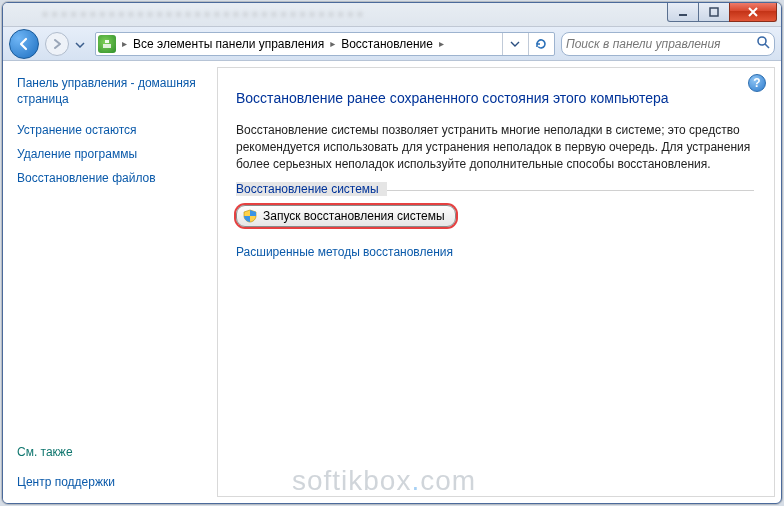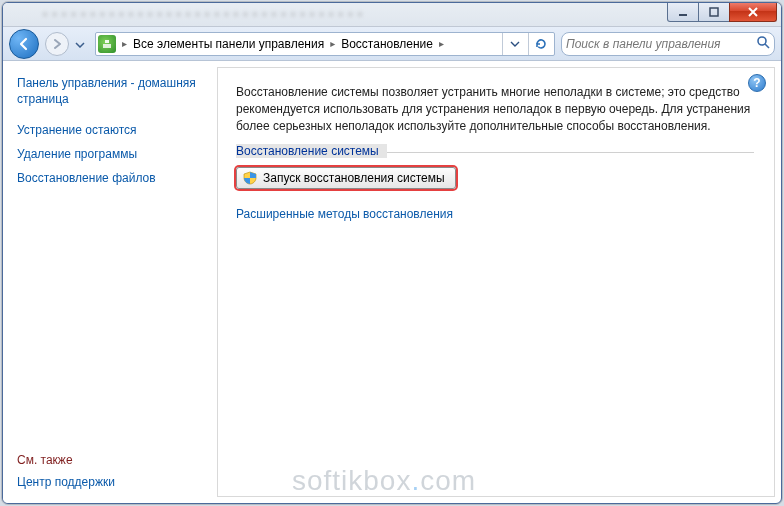--- a/index.html
+++ b/index.html
@@ -135,21 +135,21 @@
     background: #fff;
     padding: 14px 14px;
     position: relative;
   }
   .sidebar a { color:#0b5aaa; text-decoration:none; display:block; }
   .sidebar .home { line-height:1.35; margin-bottom:16px;}
   .sidebar .link { margin-bottom:10px; }
   .sidebar .footer {
     position:absolute; left:14px; bottom:14px; color:#6b7b8e;
   }
-  .sidebar .footer .see { color:#7f1d1d; margin-bottom:8px; font-size:12px; }
+  .sidebar .footer .see { color:#0f766e; margin-bottom:16px; font-size:12px; }
   .main {
     flex:1;
     border: 1px solid #d9d9d9;
     margin: 6px 6px 6px 0;
     background:#fff;
     padding: 16px 20px 16px 18px;
     position: relative;
   }
   .help-btn {
     position:absolute; top:6px; right:8px;
@@ -178,21 +178,21 @@
     color:#003399;
     font-size:12px;
   }
   .group-row { display:flex; gap:20px; align-items:flex-start; }
   .desc { flex:1; color:#222; line-height:1.4; font-size:12px;}
   .restore-btn {
     display:flex; align-items:center;
     gap:6px;
     padding: 3px 10px 3px 6px;
     border: 1px solid #8a8a8a;
-    border-radius:3px;
+    border-radius:9px;
     background: linear-gradient(#fdfdfd,#e6e6e6);
     font-size:12px;
     box-shadow: 0 0 0 2px #e54040;
     white-space: nowrap;
   }
   .shield {
     width:14px; height:14px;
   }
   .adv-link { color:#0b5aaa; text-decoration:none; display:inline-block; margin-top:18px;}
   .watermark {
@@ -297,20 +297,21 @@
       <a class="link">Удаление программы</a>
       <a class="link">Восстановление файлов</a>
       <div class="footer">
         <div class="see">См. также</div>
         <a>Центр поддержки</a>
       </div>
     </div>
 
     <div class="main">
       <div class="help-btn">?</div>
+      <h1>Восстановление ранее сохраненного состояния этого компьютера</h1>
       <div class="intro">Восстановление системы позволяет устранить многие неполадки в системе; это средство рекомендуется использовать для устранения неполадок в первую очередь. Для устранения более серьезных неполадок используйте дополнительные способы восстановления.</div>
 
       <div class="group">
         <div class="group-label">Восстановление системы</div>
         <div class="group-row">
           <div class="restore-btn">
             <svg class="shield" viewBox="0 0 14 14">
               <path d="M7 1 L13 3 V7 C13 10 10 13 7 13 C4 13 1 10 1 7 V3 Z" fill="#ffd24a" stroke="#b58b00" stroke-width=".6"></path>
               <path d="M7 1 L13 3 V7 L7 7 Z" fill="#3a94e6"></path>
               <path d="M1 7 H7 V13 C4 13 1 10 1 7 Z" fill="#3a94e6"></path>

